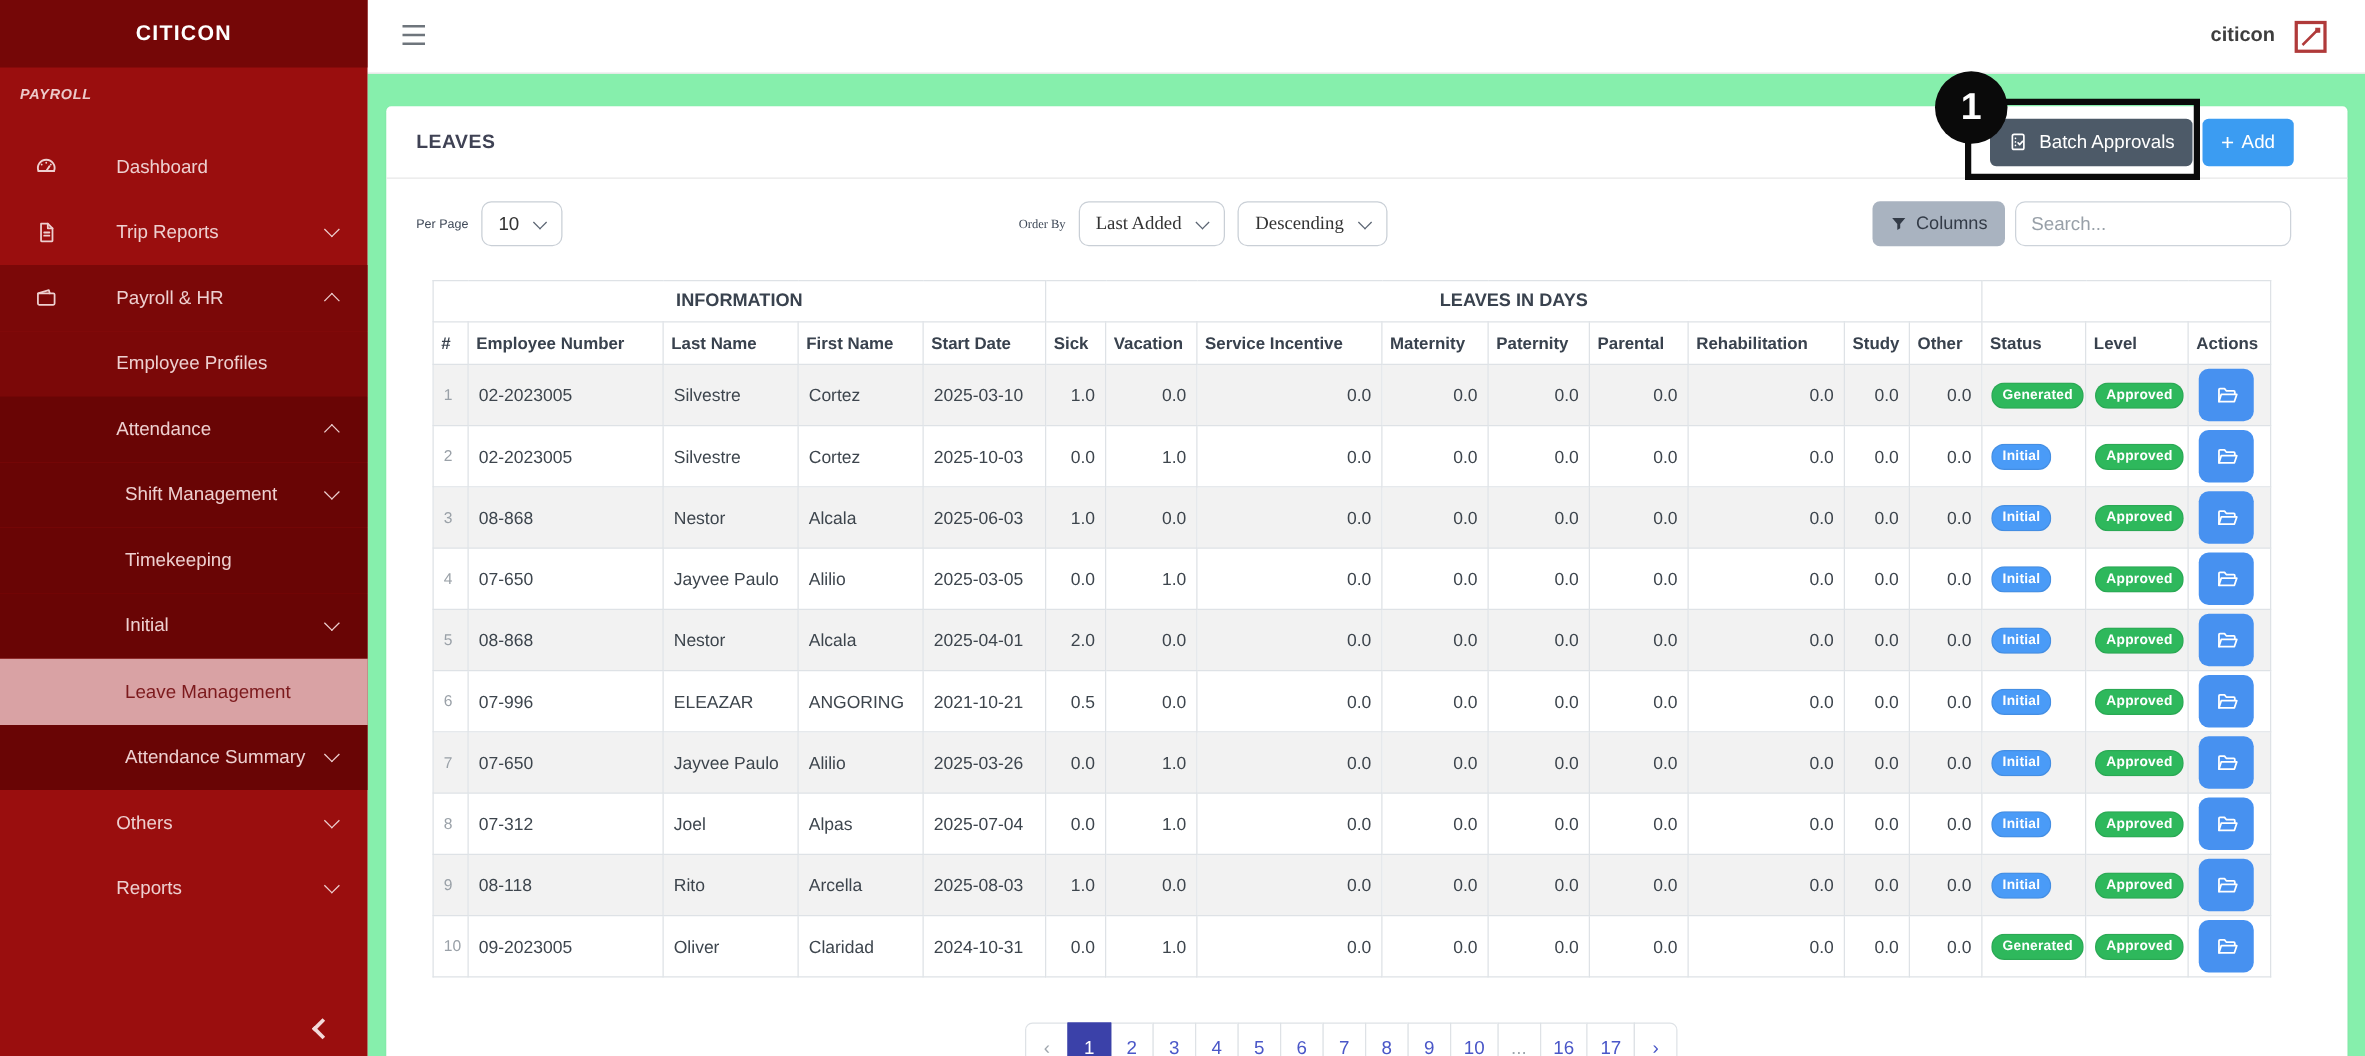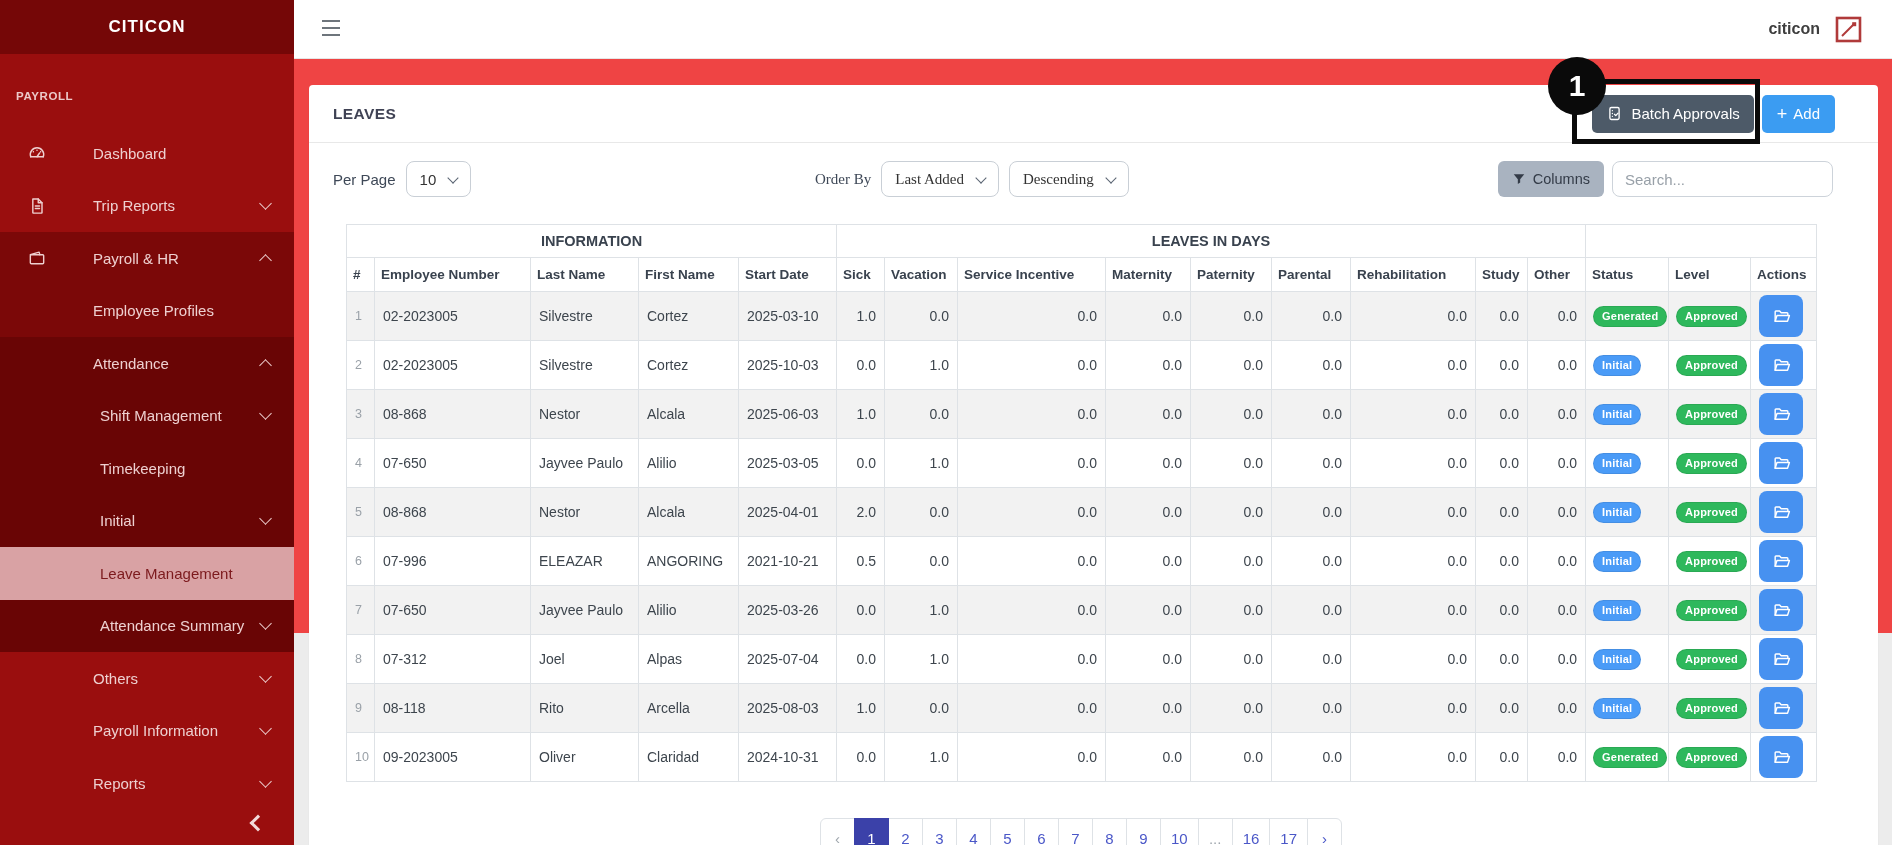--- a/index.html
+++ b/index.html
@@ -2,21 +2,21 @@
 <html><head>
 <meta charset="utf-8">
 <style>
   html,body{margin:0;padding:0;width:1892px;height:845px;overflow:hidden;
     font-family:"Liberation Sans","DejaVu Sans",sans-serif;background:#ececec;position:relative;}
 
   
   .sidebar{position:absolute;left:0;top:0;width:294px;height:845px;background:#9a0e0e;z-index:5;}
   .sidebar-title{height:54px;background:#750707;display:flex;align-items:center;justify-content:center;
     color:#fff;font-weight:bold;font-size:17px;letter-spacing:1px;}
-  .section-label{padding:36px 16px 25px;font-size:11.5px;font-weight:bold;color:#ecc9c9;letter-spacing:.6px;}
+  .section-label{padding:16px 16px 25px;font-size:11.5px;font-weight:bold;color:#ecc9c9;letter-spacing:.6px;font-style:italic;}
   .nav-item{height:52.5px;display:flex;align-items:center;position:relative;font-size:15px;color:#eed0d0;cursor:pointer;}
   .nav-item.zone-sub1{background:#7b0808;}
   .nav-item.zone-sub2{background:#690505;}
   .nav-item.active{background:#d9a2a4;color:#7c1a1d;}
   .nav-icon{position:absolute;left:27px;width:20px;height:20px;display:flex;align-items:center;justify-content:center;}
   .nav-icon svg{width:20px;height:20px;}
   .nav-label{position:absolute;left:65px;white-space:nowrap;margin-left:28px;}
   .lvl2 .nav-label{left:72px;}
   .chev{width:8px;height:8px;border-left:1.8px solid currentColor;border-bottom:1.8px solid currentColor;
     position:absolute;right:24px;}
@@ -26,37 +26,37 @@
     border-left:3px solid #f3dada;border-bottom:3px solid #f3dada;transform:rotate(45deg);cursor:pointer;}
 
   
   .topbar{position:absolute;left:294px;top:0;width:1598px;height:58px;background:#fff;border-bottom:1px solid #e6e6e6;z-index:4;}
   .hamburger{position:absolute;left:28px;top:20px;width:18px;cursor:pointer;}
   .hamburger span{display:block;height:2px;background:#6e757c;margin-bottom:5px;}
   .topbar-user{position:absolute;right:30px;top:0;height:58px;display:flex;align-items:center;gap:15px;}
   .topbar-user .uname{font-weight:bold;color:#3e3e3e;font-size:16px;}
 
   
-  .main{position:absolute;left:294px;top:58px;width:1598px;height:575px;background:#ef4444;}
+  .main{position:absolute;left:294px;top:58px;width:1598px;height:787px;background:#86efac;}
   .card{position:absolute;left:15px;top:27px;width:1569px;height:940px;background:#fff;border-radius:4px;
     box-shadow:0 1px 2px rgba(0,0,0,.06);}
   .card-header{height:57px;display:flex;align-items:center;justify-content:space-between;
     padding:0 24px;border-bottom:1px solid #e8e8e8;}
   .page-title{font-size:15.5px;font-weight:bold;color:#3f4254;letter-spacing:.4px;margin:0;}
   .header-actions{display:flex;gap:8px;margin-right:19px;}
   .btn{border:none;display:inline-flex;align-items:center;justify-content:center;cursor:pointer;
     font-family:inherit;border-radius:5px;}
   .btn-batch{height:38px;padding:0 14px;background:#4d5a68;color:#fff;font-size:15px;gap:8px;}
   .btn-add{height:38px;padding:0 15px;background:#3b9cf2;color:#fff;font-size:15px;gap:6px;}
   .btn-add .plus{font-size:18px;line-height:1;}
 
   
   .toolbar{position:relative;height:36px;margin-top:18px;padding:0 24px;}
   .tgroup{display:inline-flex;align-items:center;gap:10px;}
-  .tlabel{font-size:15px;color:#3e4857;}
+  .tlabel{font-size:10px;color:#3e4857;}
   .select{height:36px;border:1px solid #c9cfd6;border-radius:8px;background:#fff;display:inline-flex;
     align-items:center;gap:13px;padding:0 13px;font-size:15px;color:#333;cursor:pointer;box-sizing:border-box;}
   .select .schev{width:7px;height:7px;border-left:1.7px solid #5a6472;border-bottom:1.7px solid #5a6472;
     transform:rotate(-45deg);margin-top:-3px;}
   .tg-order{position:absolute;left:506px;top:0;font-family:Liberation Serif, serif;}
   .tg-right{position:absolute;right:45px;top:0;display:inline-flex;gap:8px;}
   .btn-columns{height:36px;padding:0 14px;background:#a9b3c0;color:#333b47;font-size:14.5px;gap:7px;border-radius:6px;}
   .search-input{width:221px;height:36px;box-sizing:border-box;border:1px solid #cdd3da;border-radius:8px;
     padding:0 12px;font-size:15px;color:#333;font-family:inherit;outline:none;}
   .search-input::placeholder{color:#98a0a8;}
@@ -155,24 +155,20 @@
       </div>
       <div class="nav-item zone-sub2 active lvl2">
         <span class="nav-label">Leave Management</span>
       </div>
       <div class="nav-item zone-sub2 lvl2">
         <span class="nav-label">Attendance Summary</span>
         <span class="chev down"></span>
       </div>
       <div class="nav-item zone-base">
         <span class="nav-label">Others</span>
-        <span class="chev down"></span>
-      </div>
-      <div class="nav-item zone-base">
-        <span class="nav-label">Payroll Information</span>
         <span class="chev down"></span>
       </div>
       <div class="nav-item zone-base">
         <span class="nav-label">Reports</span>
         <span class="chev down"></span>
       </div>
     </nav>
   <span class="collapse-chev"></span>
 </aside>
 

